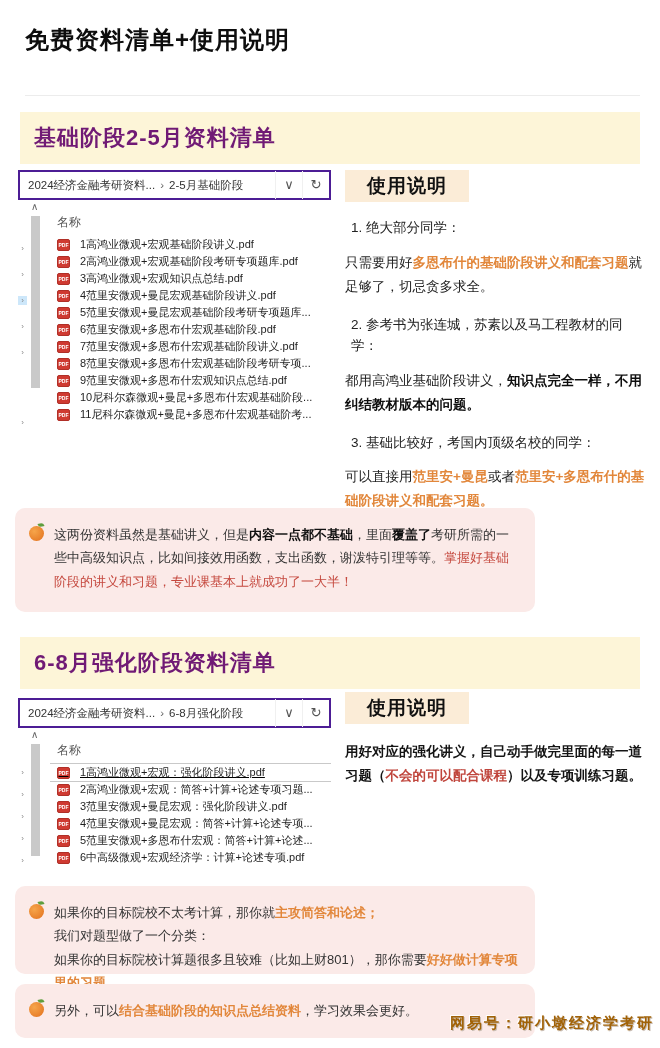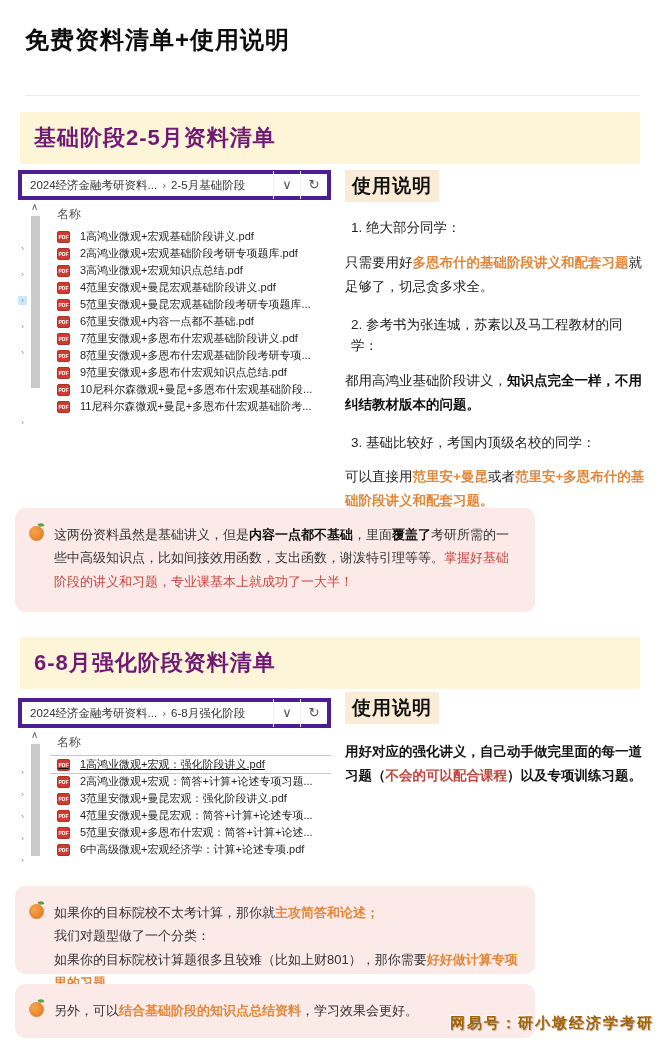--- a/index.html
+++ b/index.html
@@ -10,44 +10,44 @@
   .title { position:absolute; left:25px; top:24px; font-size:24px; font-weight:800; color:#0d0d0d; letter-spacing:1px; }
   .divider { position:absolute; left:25px; width:615px; top:95px; border-top:1px solid #ececec; }
 
   .sec-header { position:absolute; left:20px; width:620px; height:52px; background:#fdf5d8;
     display:flex; align-items:center; padding-left:14px; font-size:22px; font-weight:800; color:#701a75; letter-spacing:1px; }
   .sec1-header { top:112px; } .sec2-header { top:637px; }
 
   
   .browser { position:absolute; left:18px; width:313px; background:#fff; }
   .browser1 { top:170px; height:260px; } .browser2 { top:698px; height:178px; }
-  .crumbbar { height:30px; border:4px solid #4c1d95; display:flex; align-items:center; background:#fff; }
+  .crumbbar { height:30px; border:2px solid #4c1d95; display:flex; align-items:center; background:#fff; }
   .crumbtext { flex:1; padding-left:8px; font-size:11.5px; color:#333; white-space:nowrap; overflow:hidden; }
   .crumb-sep { margin:0 5px; color:#666; }
   .crumbbtn { width:27px; text-align:center; color:#555; font-size:13px; line-height:28px; border-left:1px solid #f0f0f0; cursor:pointer; }
   .browser-body { display:flex; position:relative; height:calc(100% - 30px); }
   .navstrip { width:32px; position:relative; }
   .chev-up { position:absolute; left:13px; top:1px; color:#666; font-size:10px; }
   .vscroll { position:absolute; left:13px; top:16px; width:9px; background:#c9c9c9; }
   .vs1 { height:172px; } .vs2 { height:112px; }
   .tm { position:absolute; left:0; color:#8a8a8a; font-size:8px; width:9px; text-align:center; }
   .tm.sel { background:#cde7fa; }
   .filearea { flex:1; position:relative; padding-top:1px; overflow:hidden; }
-  .colheader { font-size:12px; color:#555; padding:5px 0 5px 7px; position:relative; }
+  .colheader { font-size:12px; color:#555; padding:13px 0 5px 7px; position:relative; }
   .frow { display:flex; align-items:center; height:17px; gap:10px; padding-left:7px; white-space:nowrap; overflow:hidden; cursor:default; }
   .frow.sel { outline:1px solid #c9c9c9;text-decoration:underline; }
   .pdfico { width:13px; height:12px; background:#cf3a31; border:1px solid #b02f27; border-radius:2px; flex:none;
     display:flex; align-items:center; justify-content:center; }
   .pdfico i { font-style:normal; color:#fff; font-size:5px; font-weight:700; }
   .fname { font-size:11px; color:#1f1f1f; }
 
   
   .usage { position:absolute; left:345px; width:302px; }
   .usage1 { top:170px; } .usage2 { top:692px; }
-  .usage-heading { display:inline-block; background:#fbecd7; font-size:19px; font-weight:800; color:#111; padding:3px 7px; letter-spacing:1px;text-align:right; }
+  .usage-heading { display:inline-block; background:#fbecd7; font-size:19px; font-weight:800; color:#111; padding:3px 22px; letter-spacing:1px;text-align:right; }
   .uitem { font-size:13.5px; color:#222; margin:15px 0 0 6px; line-height:1.6; }
   .upara { font-size:13.5px; color:#1d1d1d; margin:12px 0 0 0; line-height:1.78; }
   .upara b { color:#0e0e0e; }
   .bold-p { font-weight:700; color:#141414; }
   .orange { color:#e2873b; font-weight:700; }
   .red { color:#c0453c; font-weight:700; }
 
   
   .note { position:absolute; left:15px; width:520px; background:#fbeae8; border-radius:10px;
     display:flex; gap:10px; padding:15px 16px 0 14px; }
@@ -121,21 +121,21 @@
           <div class="frow">
               <span class="pdfico">
                 <i>PDF</i>
               </span>
               <span class="fname">5范里安微观+曼昆宏观基础阶段考研专项题库...</span>
             </div>
           <div class="frow">
               <span class="pdfico">
                 <i>PDF</i>
               </span>
-              <span class="fname">6范里安微观+内容一点都不基础.pdf</span>
+              <span class="fname">6范里安微观+多恩布什宏观基础阶段.pdf</span>
             </div>
           <div class="frow">
               <span class="pdfico">
                 <i>PDF</i>
               </span>
               <span class="fname">7范里安微观+多恩布什宏观基础阶段讲义.pdf</span>
             </div>
           <div class="frow">
               <span class="pdfico">
                 <i>PDF</i>

